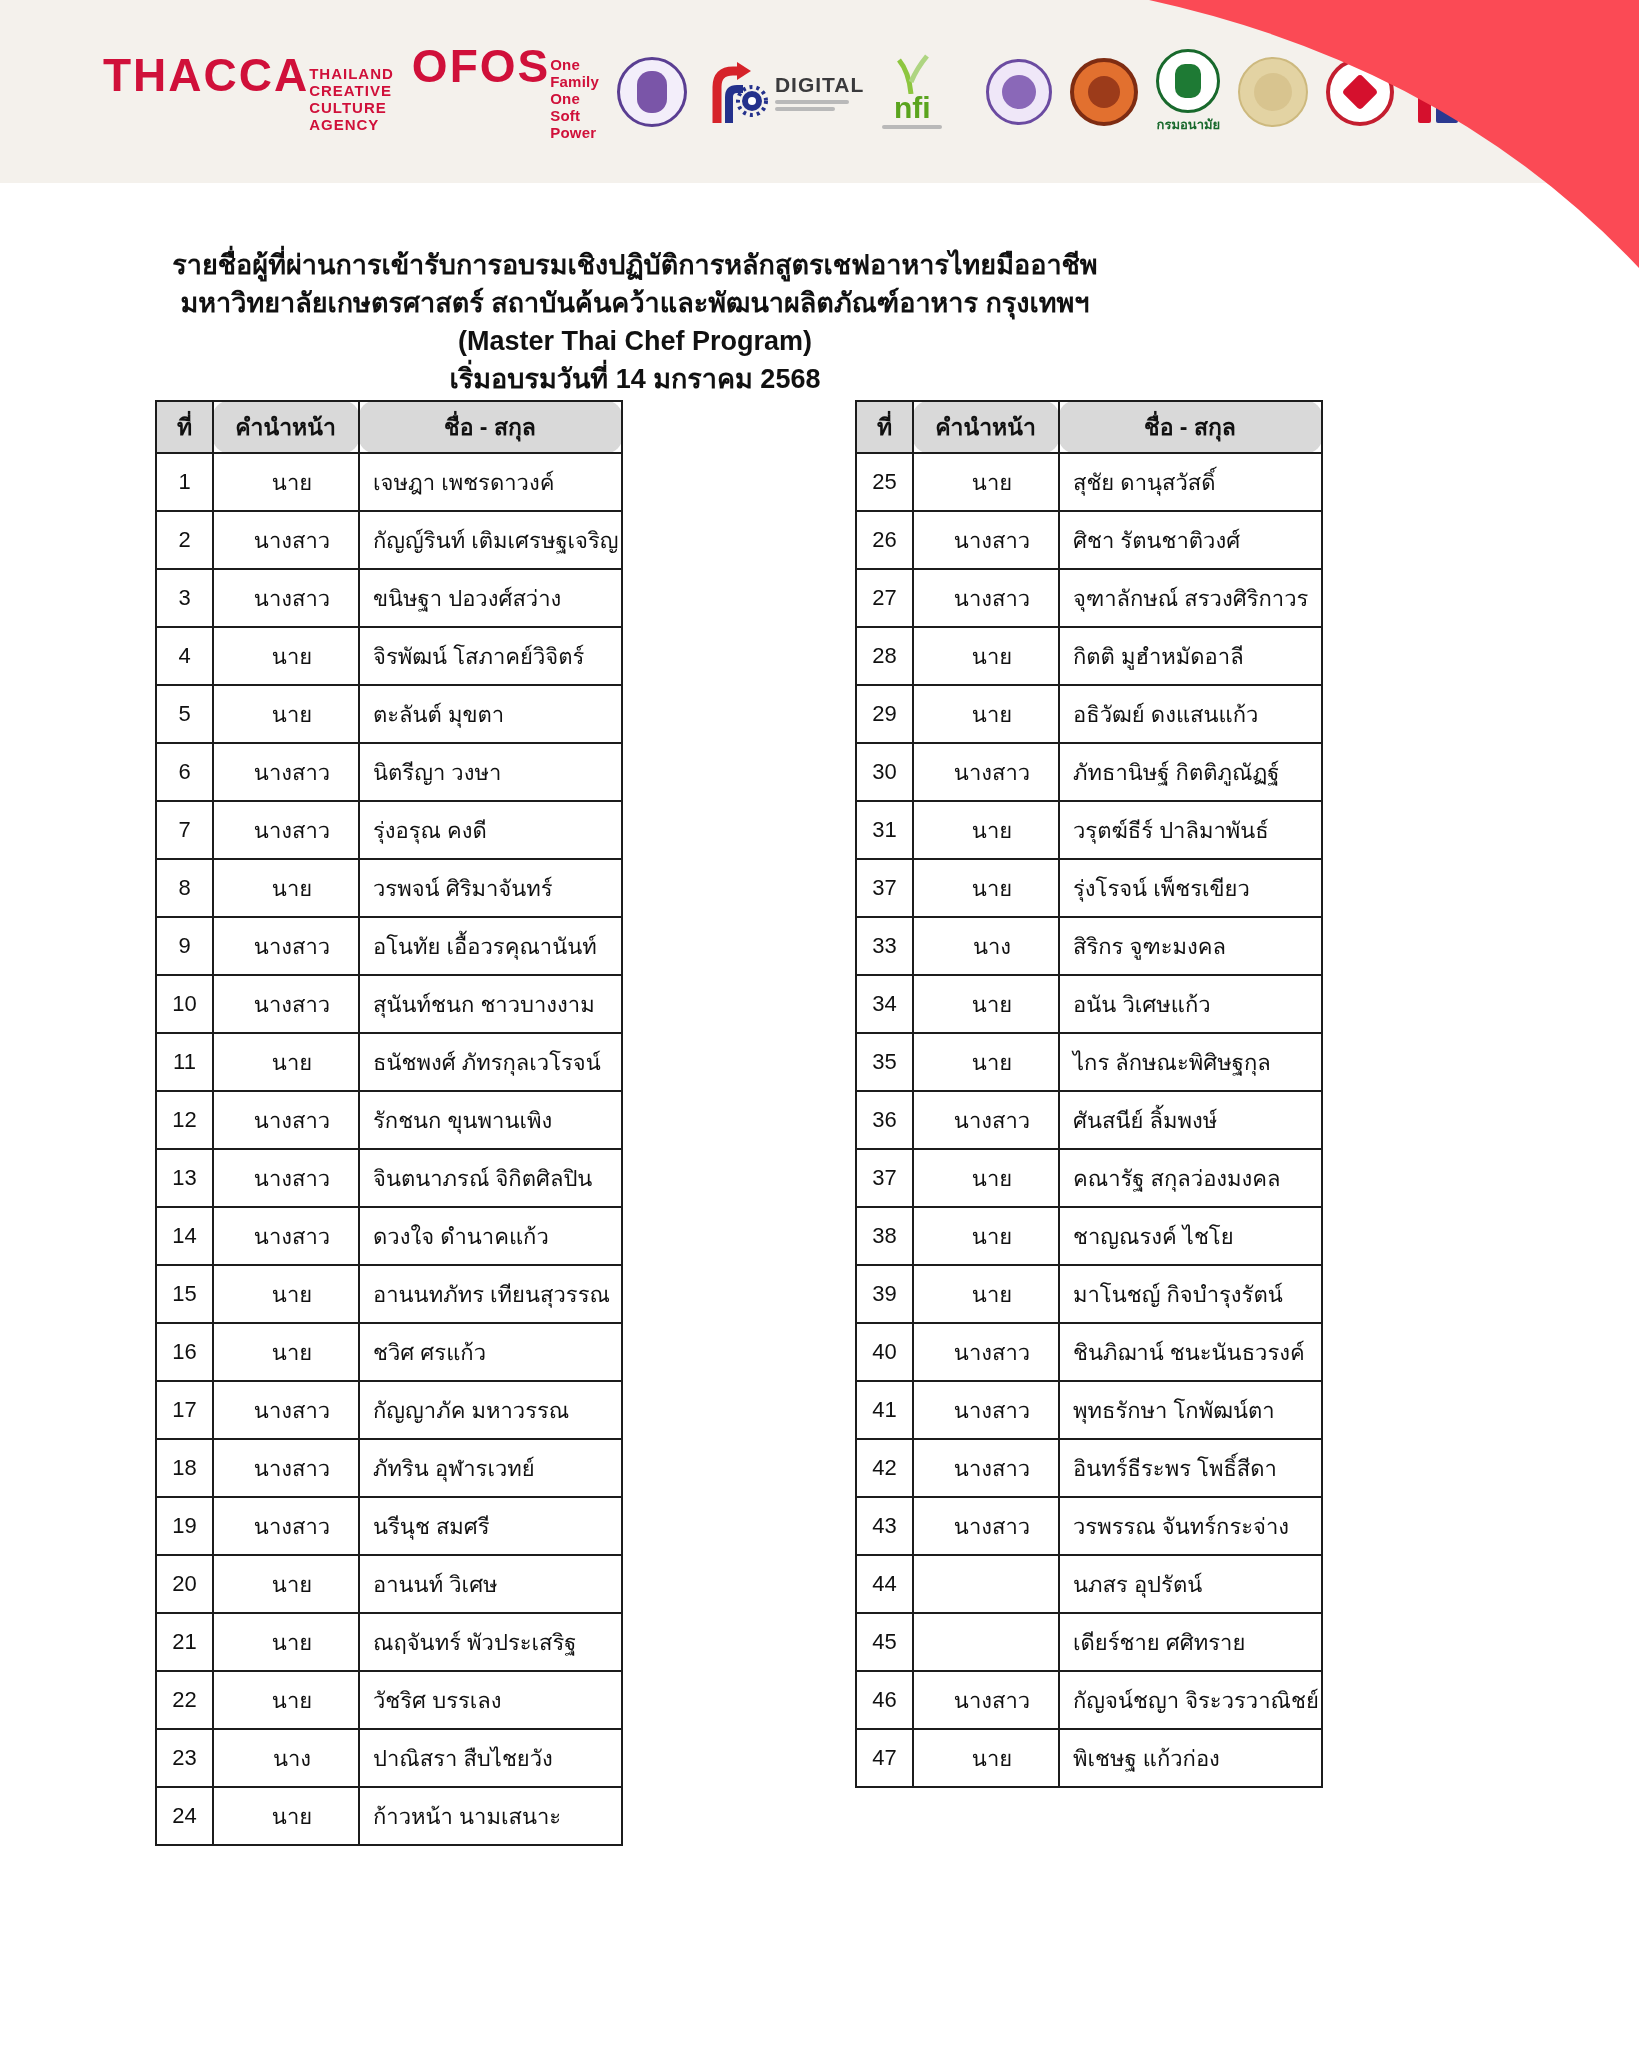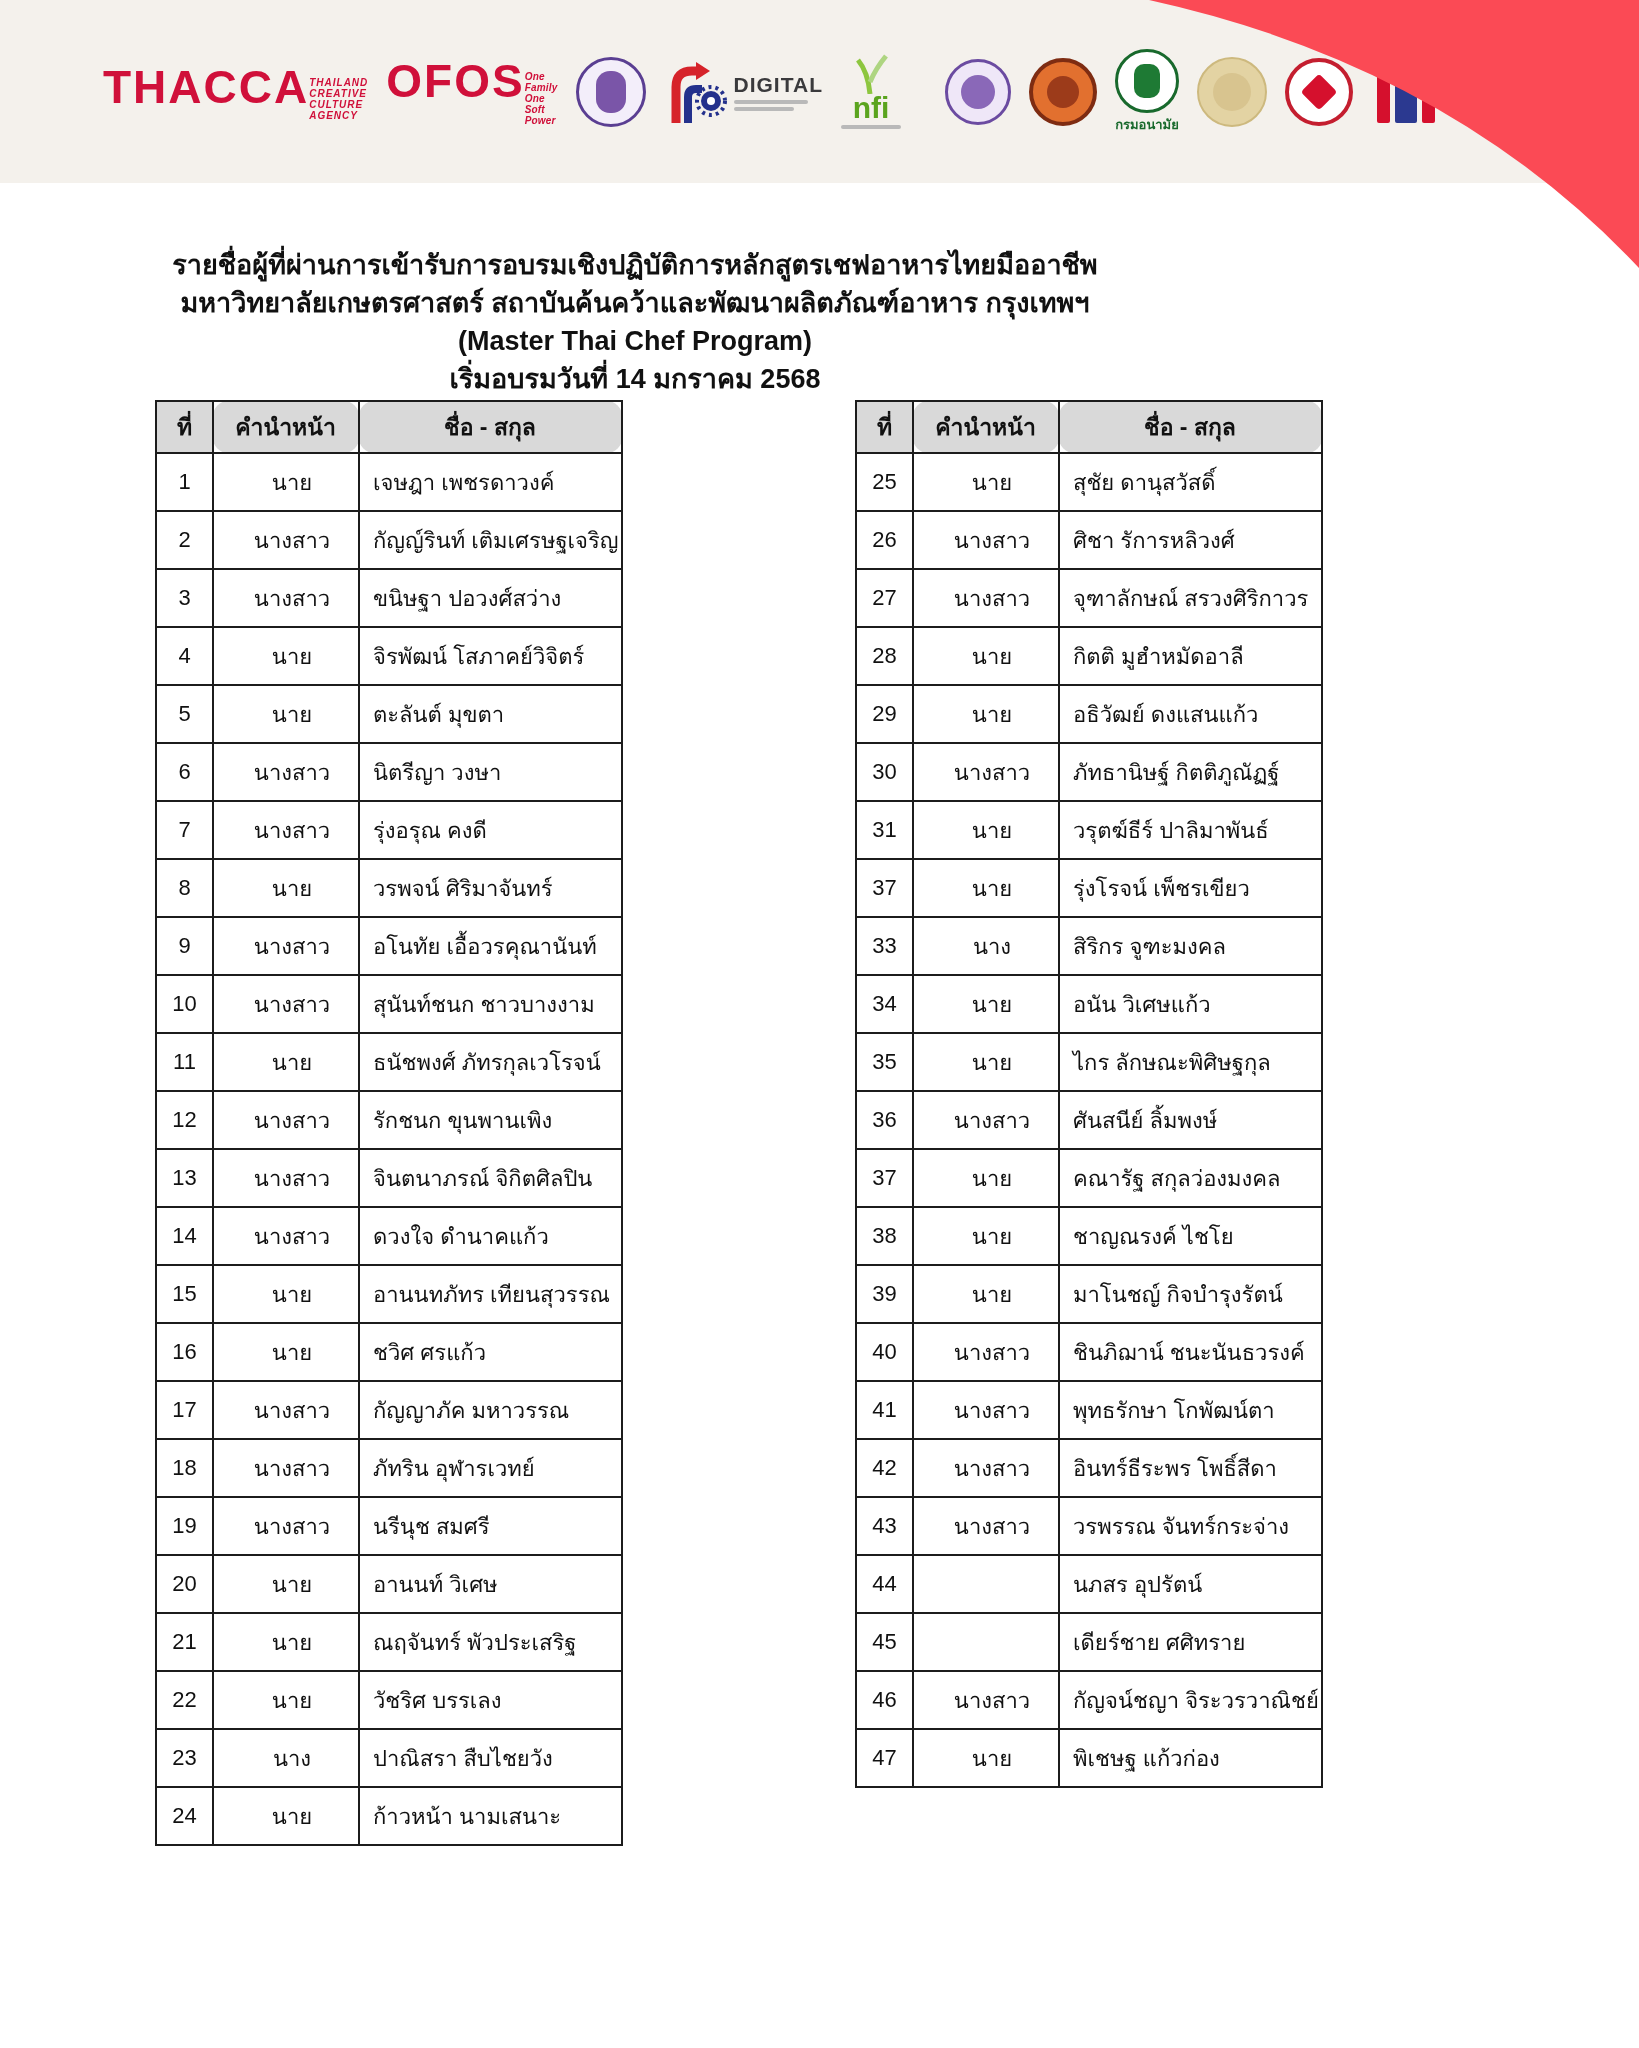--- a/index.html
+++ b/index.html
@@ -4,21 +4,21 @@
 <style>
   html,body{margin:0;padding:0;background:#ffffff;}
   body{font-family:"Liberation Sans","DejaVu Sans",sans-serif;}
   #page{position:relative;width:1639px;height:2048px;background:#ffffff;overflow:hidden;}
 
   
   .strip{position:absolute;top:0;left:0;width:1639px;height:183px;background:#f4f1ec;
          display:flex;align-items:center;padding-left:103px;box-sizing:border-box;gap:18px;}
   .brandblock{display:flex;align-items:flex-start;}
   .brandname{font-size:46px;font-weight:700;color:#d0103a;letter-spacing:2px;line-height:48px;}
-  .brandtag{font-size:10px;font-weight:700;color:#d0103a;letter-spacing:1px;margin-top:14px;font-style:italic;}
+  .brandtag{font-size:15px;font-weight:700;color:#d0103a;letter-spacing:1px;margin-top:14px;}
   .ofos .brandtag{letter-spacing:0.2px;}
 
   .seal{border-radius:50%;display:flex;align-items:center;justify-content:center;flex:0 0 auto;}
   .core{border-radius:50%;}
   .seal-wrap{display:flex;flex-direction:column;align-items:center;flex:0 0 auto;}
   .seal-label{font-size:13px;color:#18692c;font-weight:700;margin-top:1px;}
 
   .s-purple1{width:64px;height:64px;border:3px solid #5a3e92;background:#f3eefa;}
   .s-purple1 .core{width:30px;height:42px;border-radius:14px;background:#7a55a8;}
   .s-purple2{width:60px;height:60px;border:3px solid #6b4ba1;background:#efe7f8;}
@@ -310,21 +310,21 @@
     </thead>
     <tbody>
         <tr>
     <td class="c-no">25</td>
     <td class="c-prefix">นาย</td>
     <td class="c-name">สุชัย ดานุสวัสดิ์</td>
   </tr>
         <tr>
     <td class="c-no">26</td>
     <td class="c-prefix">นางสาว</td>
-    <td class="c-name">ศิชา รัการหลิวงศ์</td>
+    <td class="c-name">ศิชา รัตนชาติวงศ์</td>
   </tr>
         <tr>
     <td class="c-no">27</td>
     <td class="c-prefix">นางสาว</td>
     <td class="c-name">จุฑาลักษณ์ สรวงศิริกาวร</td>
   </tr>
         <tr>
     <td class="c-no">28</td>
     <td class="c-prefix">นาย</td>
     <td class="c-name">กิตติ มูฮำหมัดอาลี</td>

